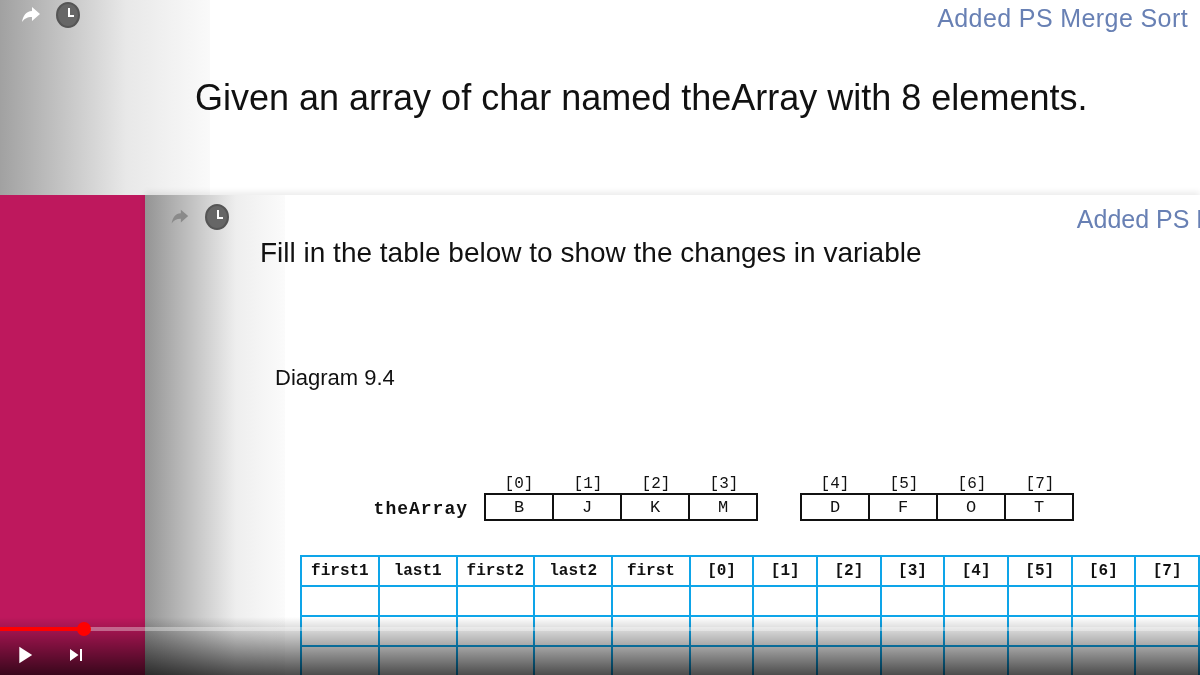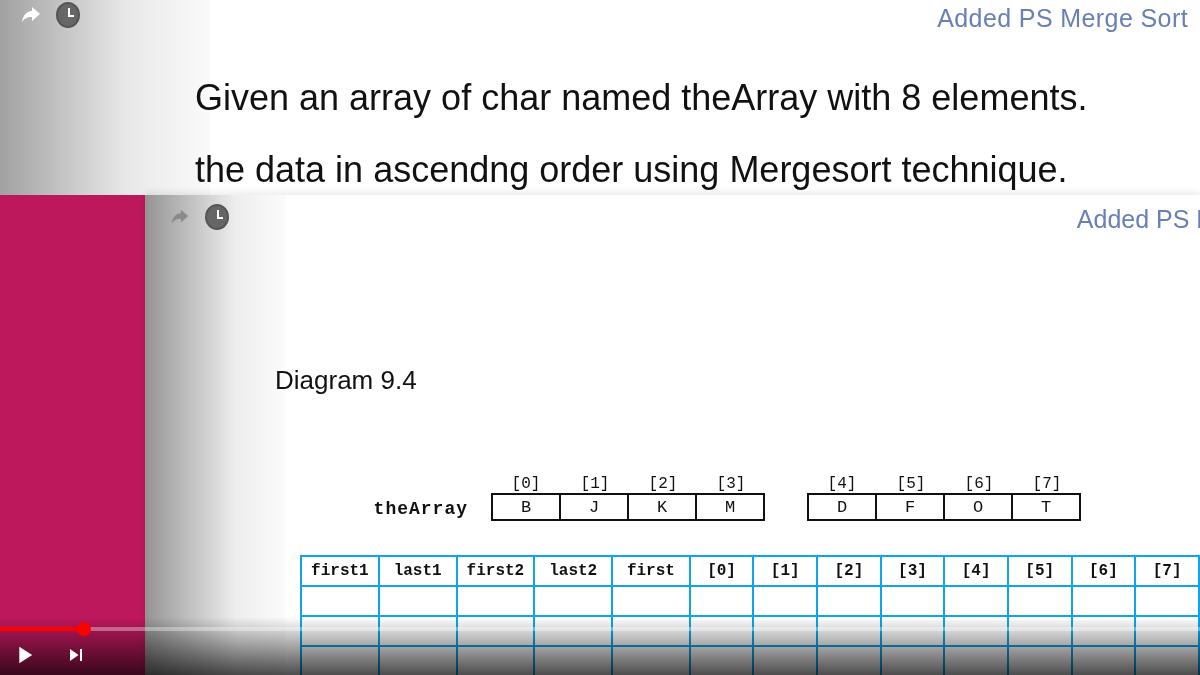--- a/index.html
+++ b/index.html
@@ -14,25 +14,25 @@
   .clock:before{content:"";position:absolute;left:50%;top:18%;width:2px;height:32%;background:#fff;transform-origin:bottom center;}
   .clock:after{content:"";position:absolute;left:50%;top:50%;width:28%;height:2px;background:#fff;transform-origin:left center;}
   .slide1 .title{position:absolute;right:12px;top:4px;color:#6880b4;font-size:25px;font-weight:400;letter-spacing:0.4px;}
   .slide1 .body{position:absolute;left:195px;top:80px;right:8px;color:#111;font-size:36px;line-height:36px;}
   
   .slide2{position:absolute;left:145px;right:0;top:195px;height:480px;background:#fff;box-shadow:0 -3px 6px rgba(0,0,0,.08);}
   .slide2 .grad{position:absolute;left:0;top:0;bottom:0;width:140px;background:linear-gradient(90deg,#949494 0%,#eee 65%,#fbfbfb 100%);}
   .slide2 .icons{position:absolute;left:22px;top:10px;display:flex;gap:14px;color:#fff;}
   .slide2 .title{position:absolute;right:-120px;top:10px;color:#6880b4;font-size:25px;white-space:nowrap;}
   .slide2 .body{position:absolute;left:115px;top:40px;right:-40px;color:#111;font-size:28px;line-height:36px;}
-  .slide2 .diag{position:absolute;left:130px;top:170px;font-size:26px;color:#111;}
+  .slide2 .diag{position:absolute;left:130px;top:170px;font-size:22px;color:#111;}
   
   .arrZone{position:absolute;left:205px;top:280px;font-family:"Courier New",monospace;font-size:18px;color:#111;}
   .arrRow{display:flex;align-items:flex-end;}
-  .arrLabel{font-weight:bold;letter-spacing:1px;width:118px;text-align:right;padding-right:23px;padding-bottom:2px;}
+  .arrLabel{font-weight:bold;letter-spacing:1px;width:118px;text-align:right;padding-right:16px;padding-bottom:2px;}
   .boxcol{display:flex;flex-direction:column;align-items:center;}
   .idx{font-size:16px;height:18px;}
   .cell{border:2px solid #111;width:66px;height:24px;display:flex;align-items:center;justify-content:center;font-size:17px;}
   .boxcol+.boxcol .cell{border-left:none;}
   .gapcol{width:42px;}
   
   .bigtbl{position:absolute;left:155px;top:360px;font-family:"Courier New",monospace;font-size:16px;color:#111;}
   .bigtbl table{border-collapse:collapse;}
   .bigtbl td,.bigtbl th{border:2px solid #0ea5e9;height:26px;text-align:center;font-weight:bold;}
   .bigtbl .w1{width:74px;}
@@ -61,39 +61,38 @@
           </svg>
       </span>
       <span class="iconbtn">
           <span class="clock"></span>
         </span>
     </div>
     <div class="title">Added PS Merge Sort</div>
     <div class="body">
       <span>Given an array of char named theArray with 8 elements.</span><br>
       <br>
-      <span>the data in ascendng order using Mergesort technique.</span>
     </div>
   </div>
 
   <div class="slide2">
     <div class="grad"></div>
     <div class="icons">
       <span class="iconbtn">
         <svg width="22" height="22" viewBox="0 0 24 24" fill="#8a8a8a">
             <path d="M14 4l8 7-8 7v-4c-5 0-8 2-10 5 1-6 4-11 10-11V4z"></path>
           </svg>
       </span>
       <span class="iconbtn">
           <span class="clock"></span>
         </span>
     </div>
     <div class="title">Added PS Merge Sort</div>
     <div class="body">
-      <br>
+      <span>Fill in the table below to show the changes in variable</span><br>
       <br>
     </div>
     <div class="diag">Diagram 9.4</div>
 
     <div class="arrZone">
       <div class="arrRow">
         <div class="arrLabel">theArray</div>
         <div class="boxcol">
             <div class="idx">[0]</div>
             <div class="cell">B</div>

